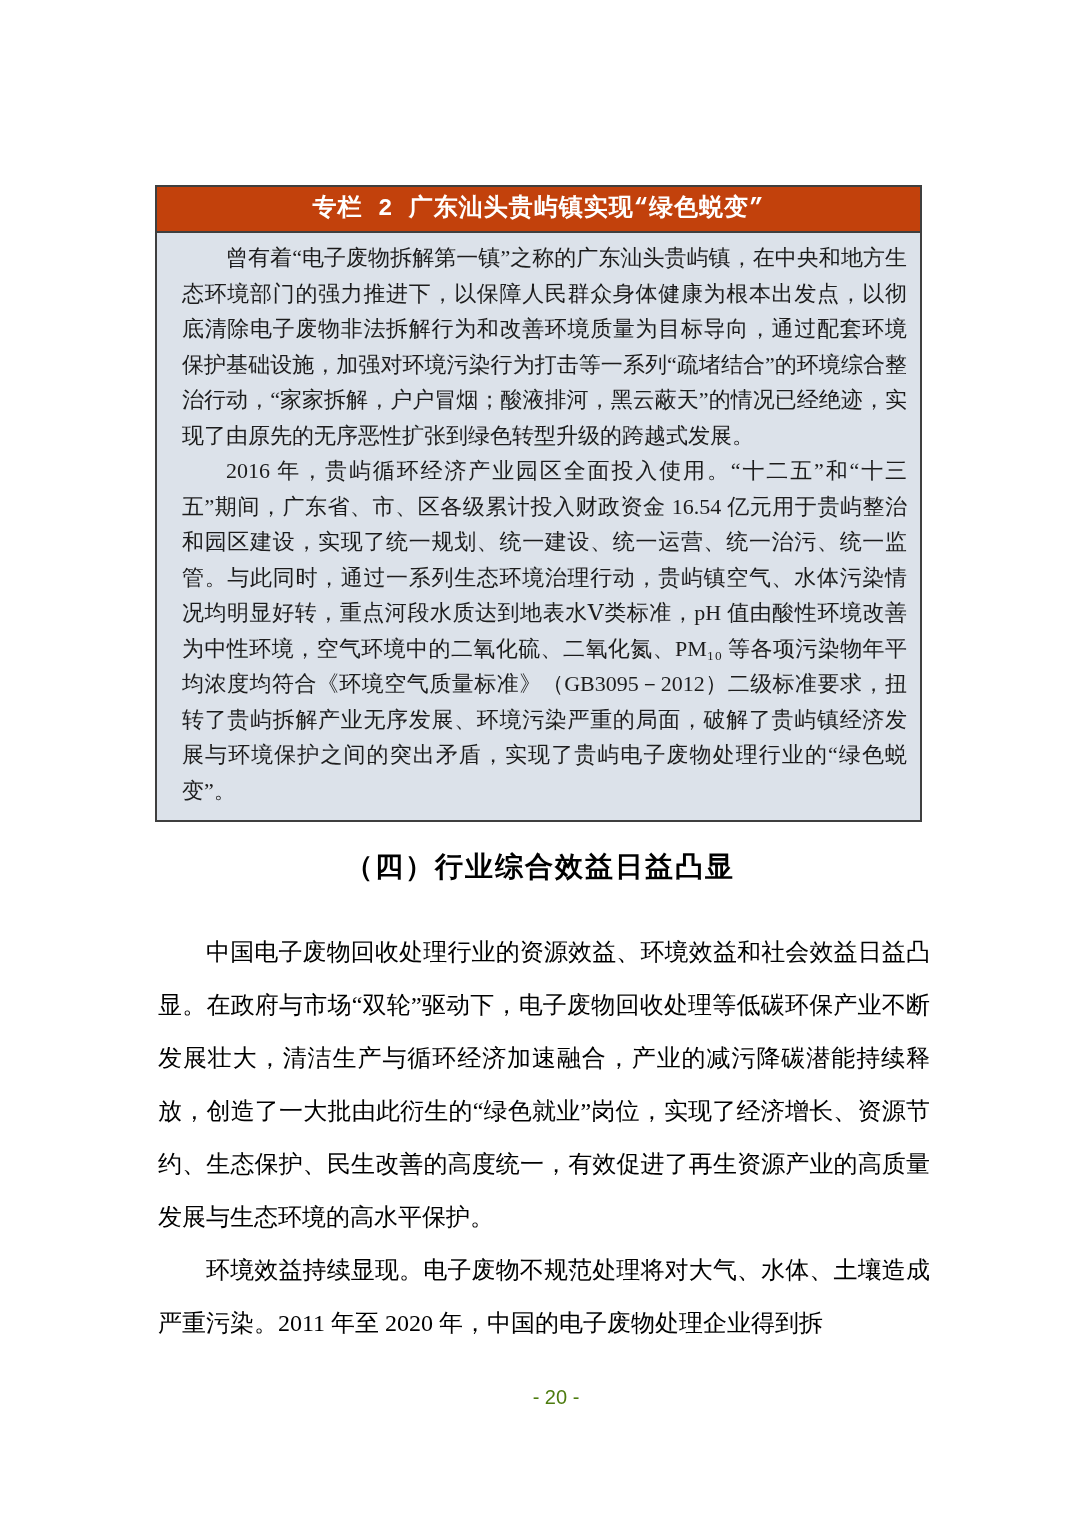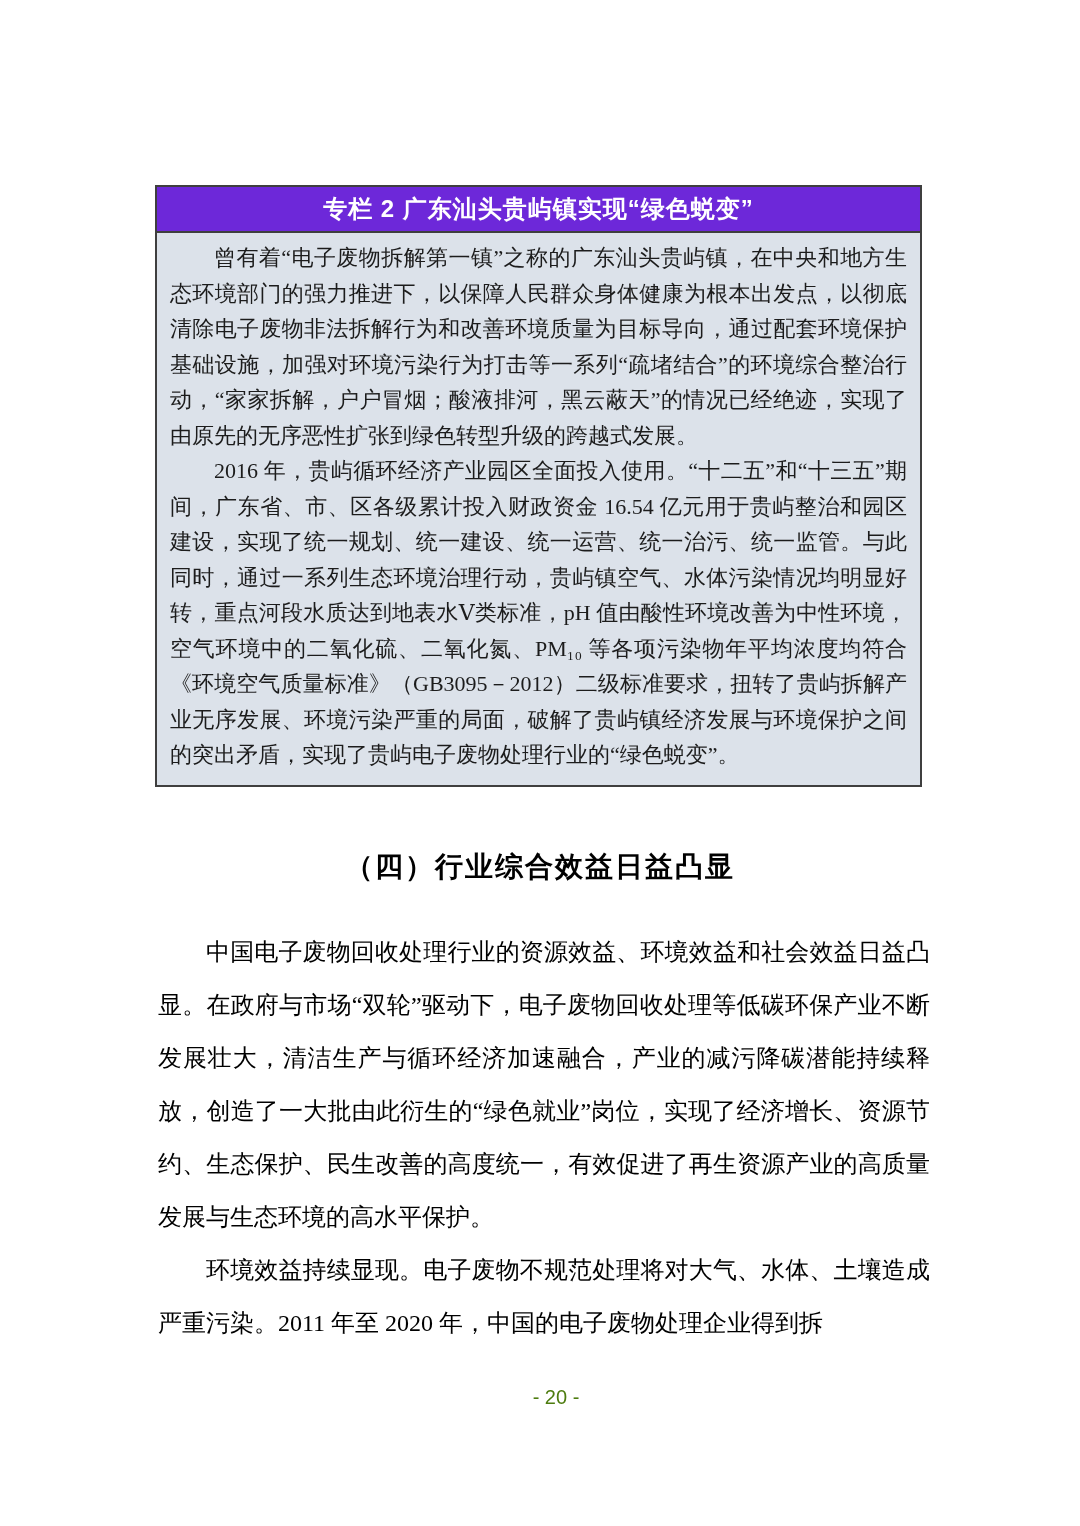--- a/index.html
+++ b/index.html
@@ -17,33 +17,33 @@
   .callout {
     position: absolute;
     left: 155px;
     top: 185px;
     width: 767px;
     box-sizing: border-box;
     border: 2px solid #3f3f3f;
     background: #dce2ea;
   }
   .callout-header {
-    background: #6d28d9;
+    background: #c2410c;
     color: #ffffff;
-    font-family: Liberation Sans, sans-serif;
+    font-family: Liberation Mono, monospace;
     font-weight: bold;
     font-size: 24px;
     text-align: center;
     height: 44px;
     line-height: 44px;
     border-bottom: 2px solid #3f3f3f;
     letter-spacing: 1px;
   }
   .callout-body {
-    padding: 7px 13px 12px 13px;
+    padding: 7px 13px 12px 25px;
   }
   .callout-body p {
     margin: 0;
     font-size: 22px;
     line-height: 35.5px;
     text-indent: 2em;
     text-align: justify;
     color: #1c1c1c;
   }
 

